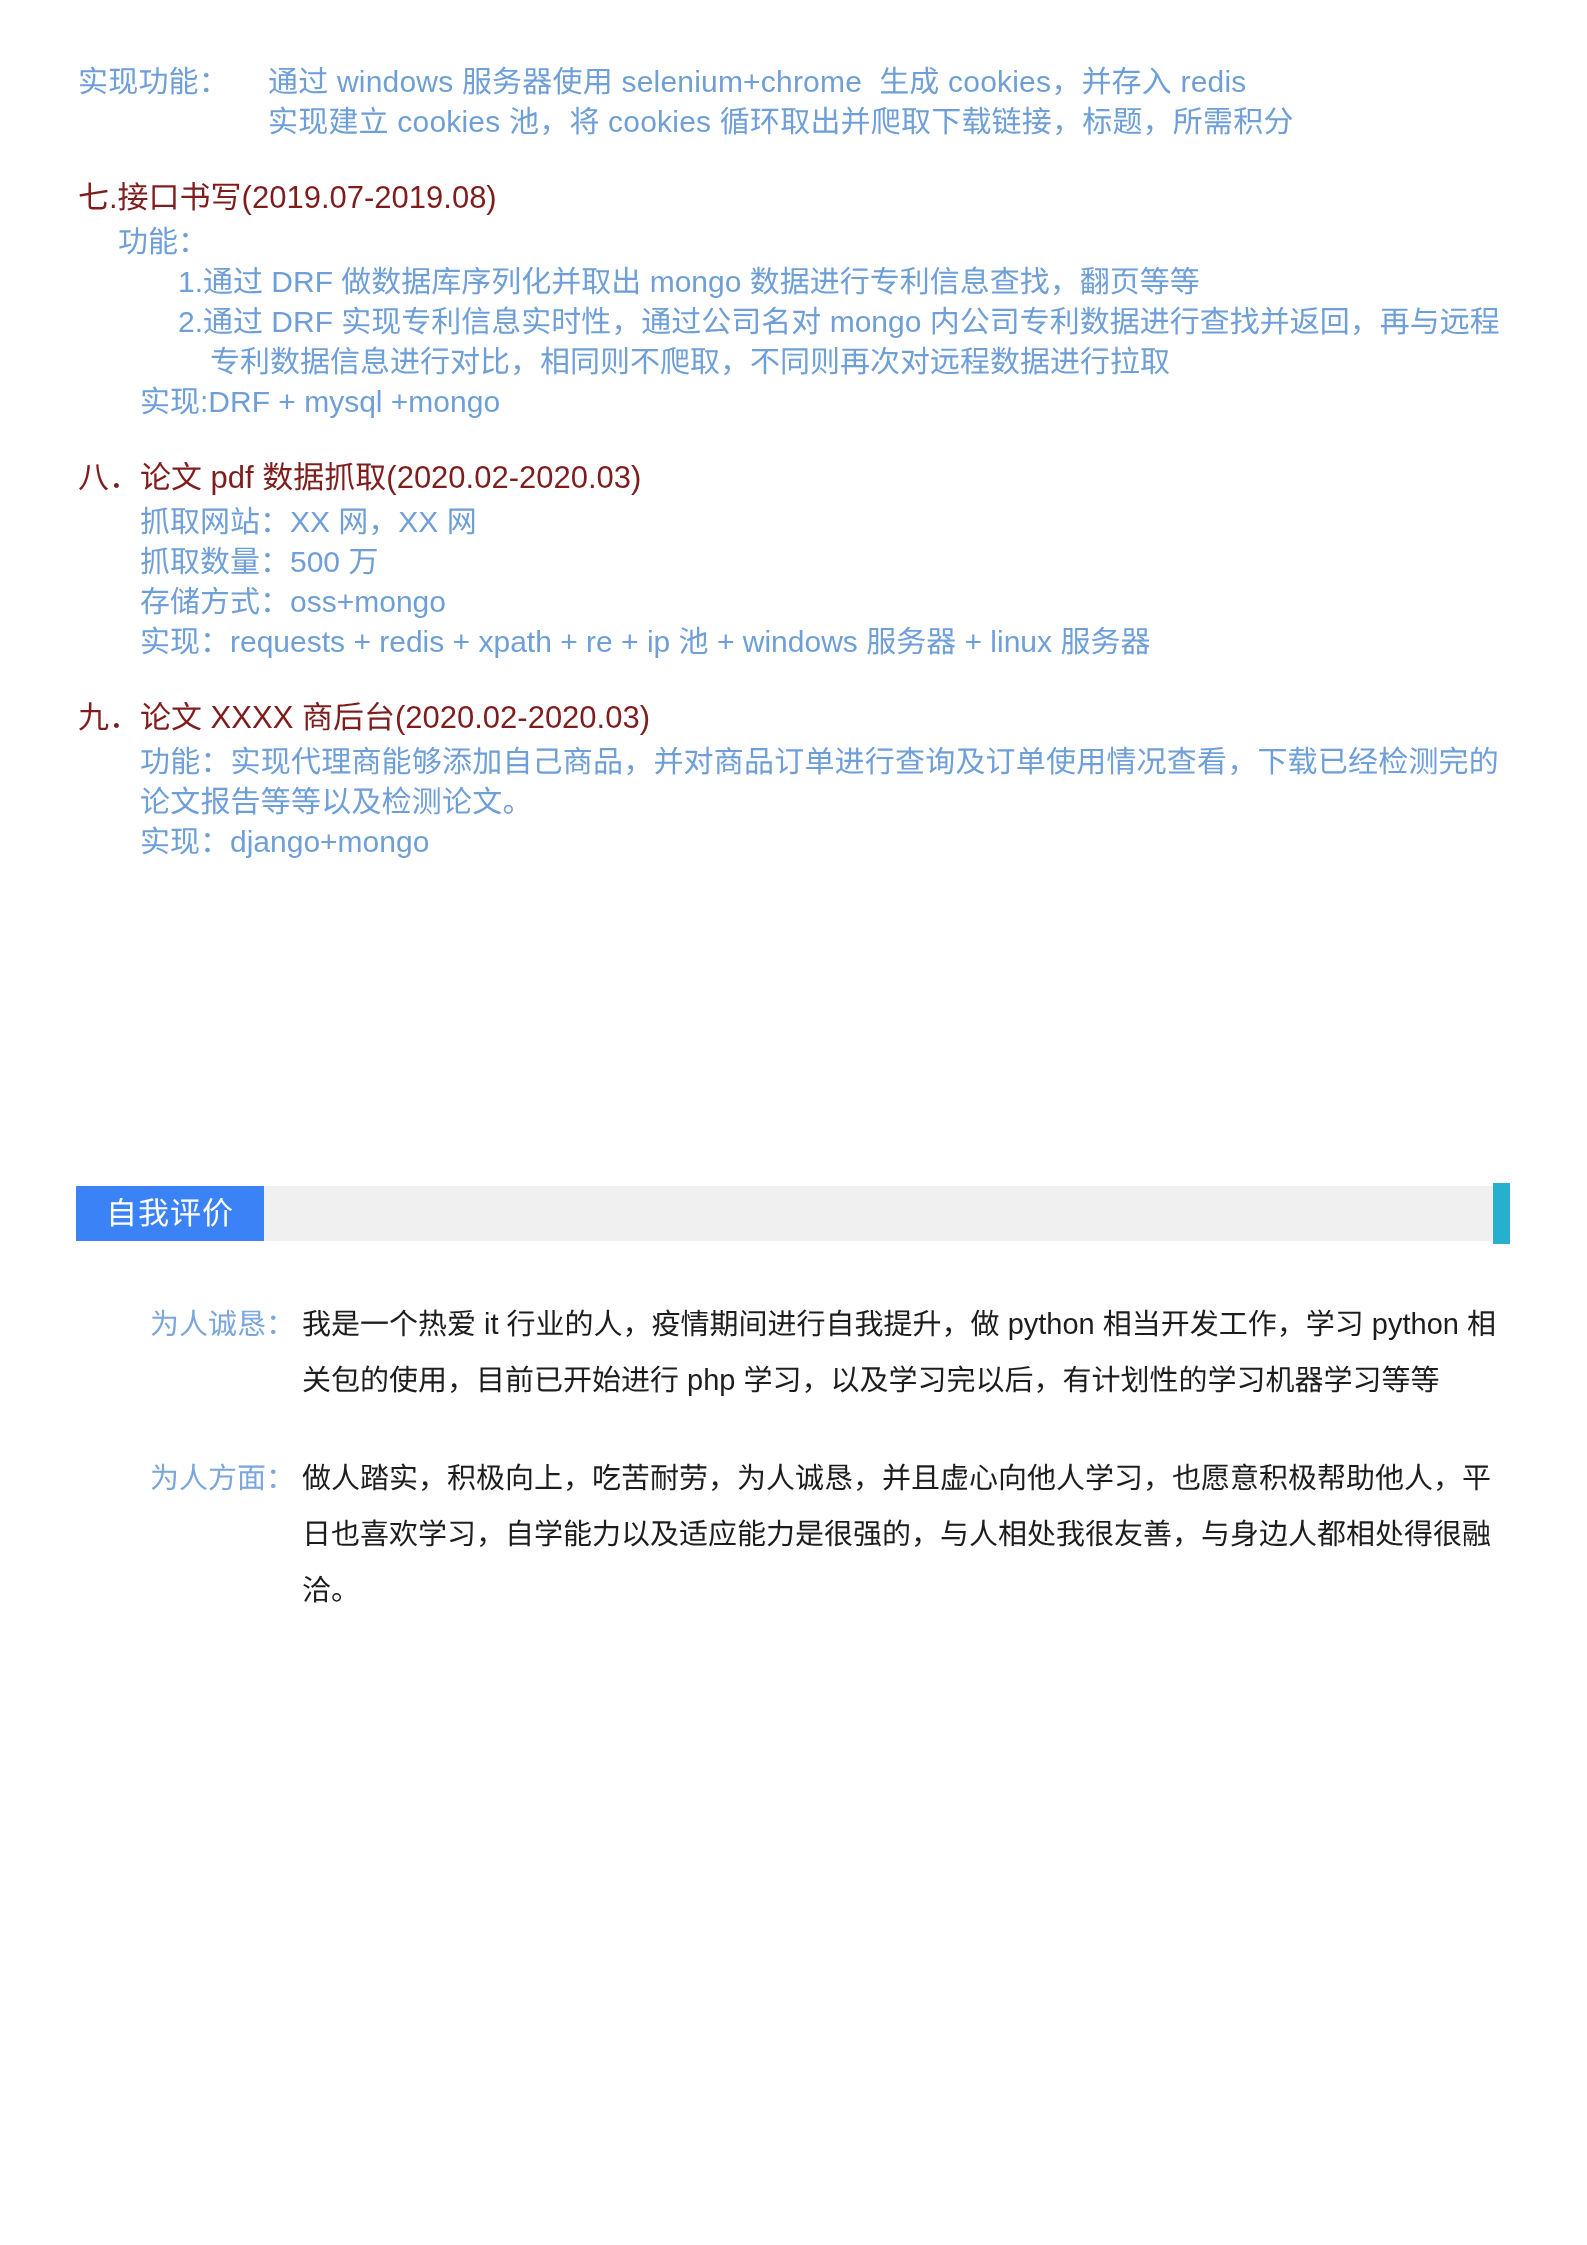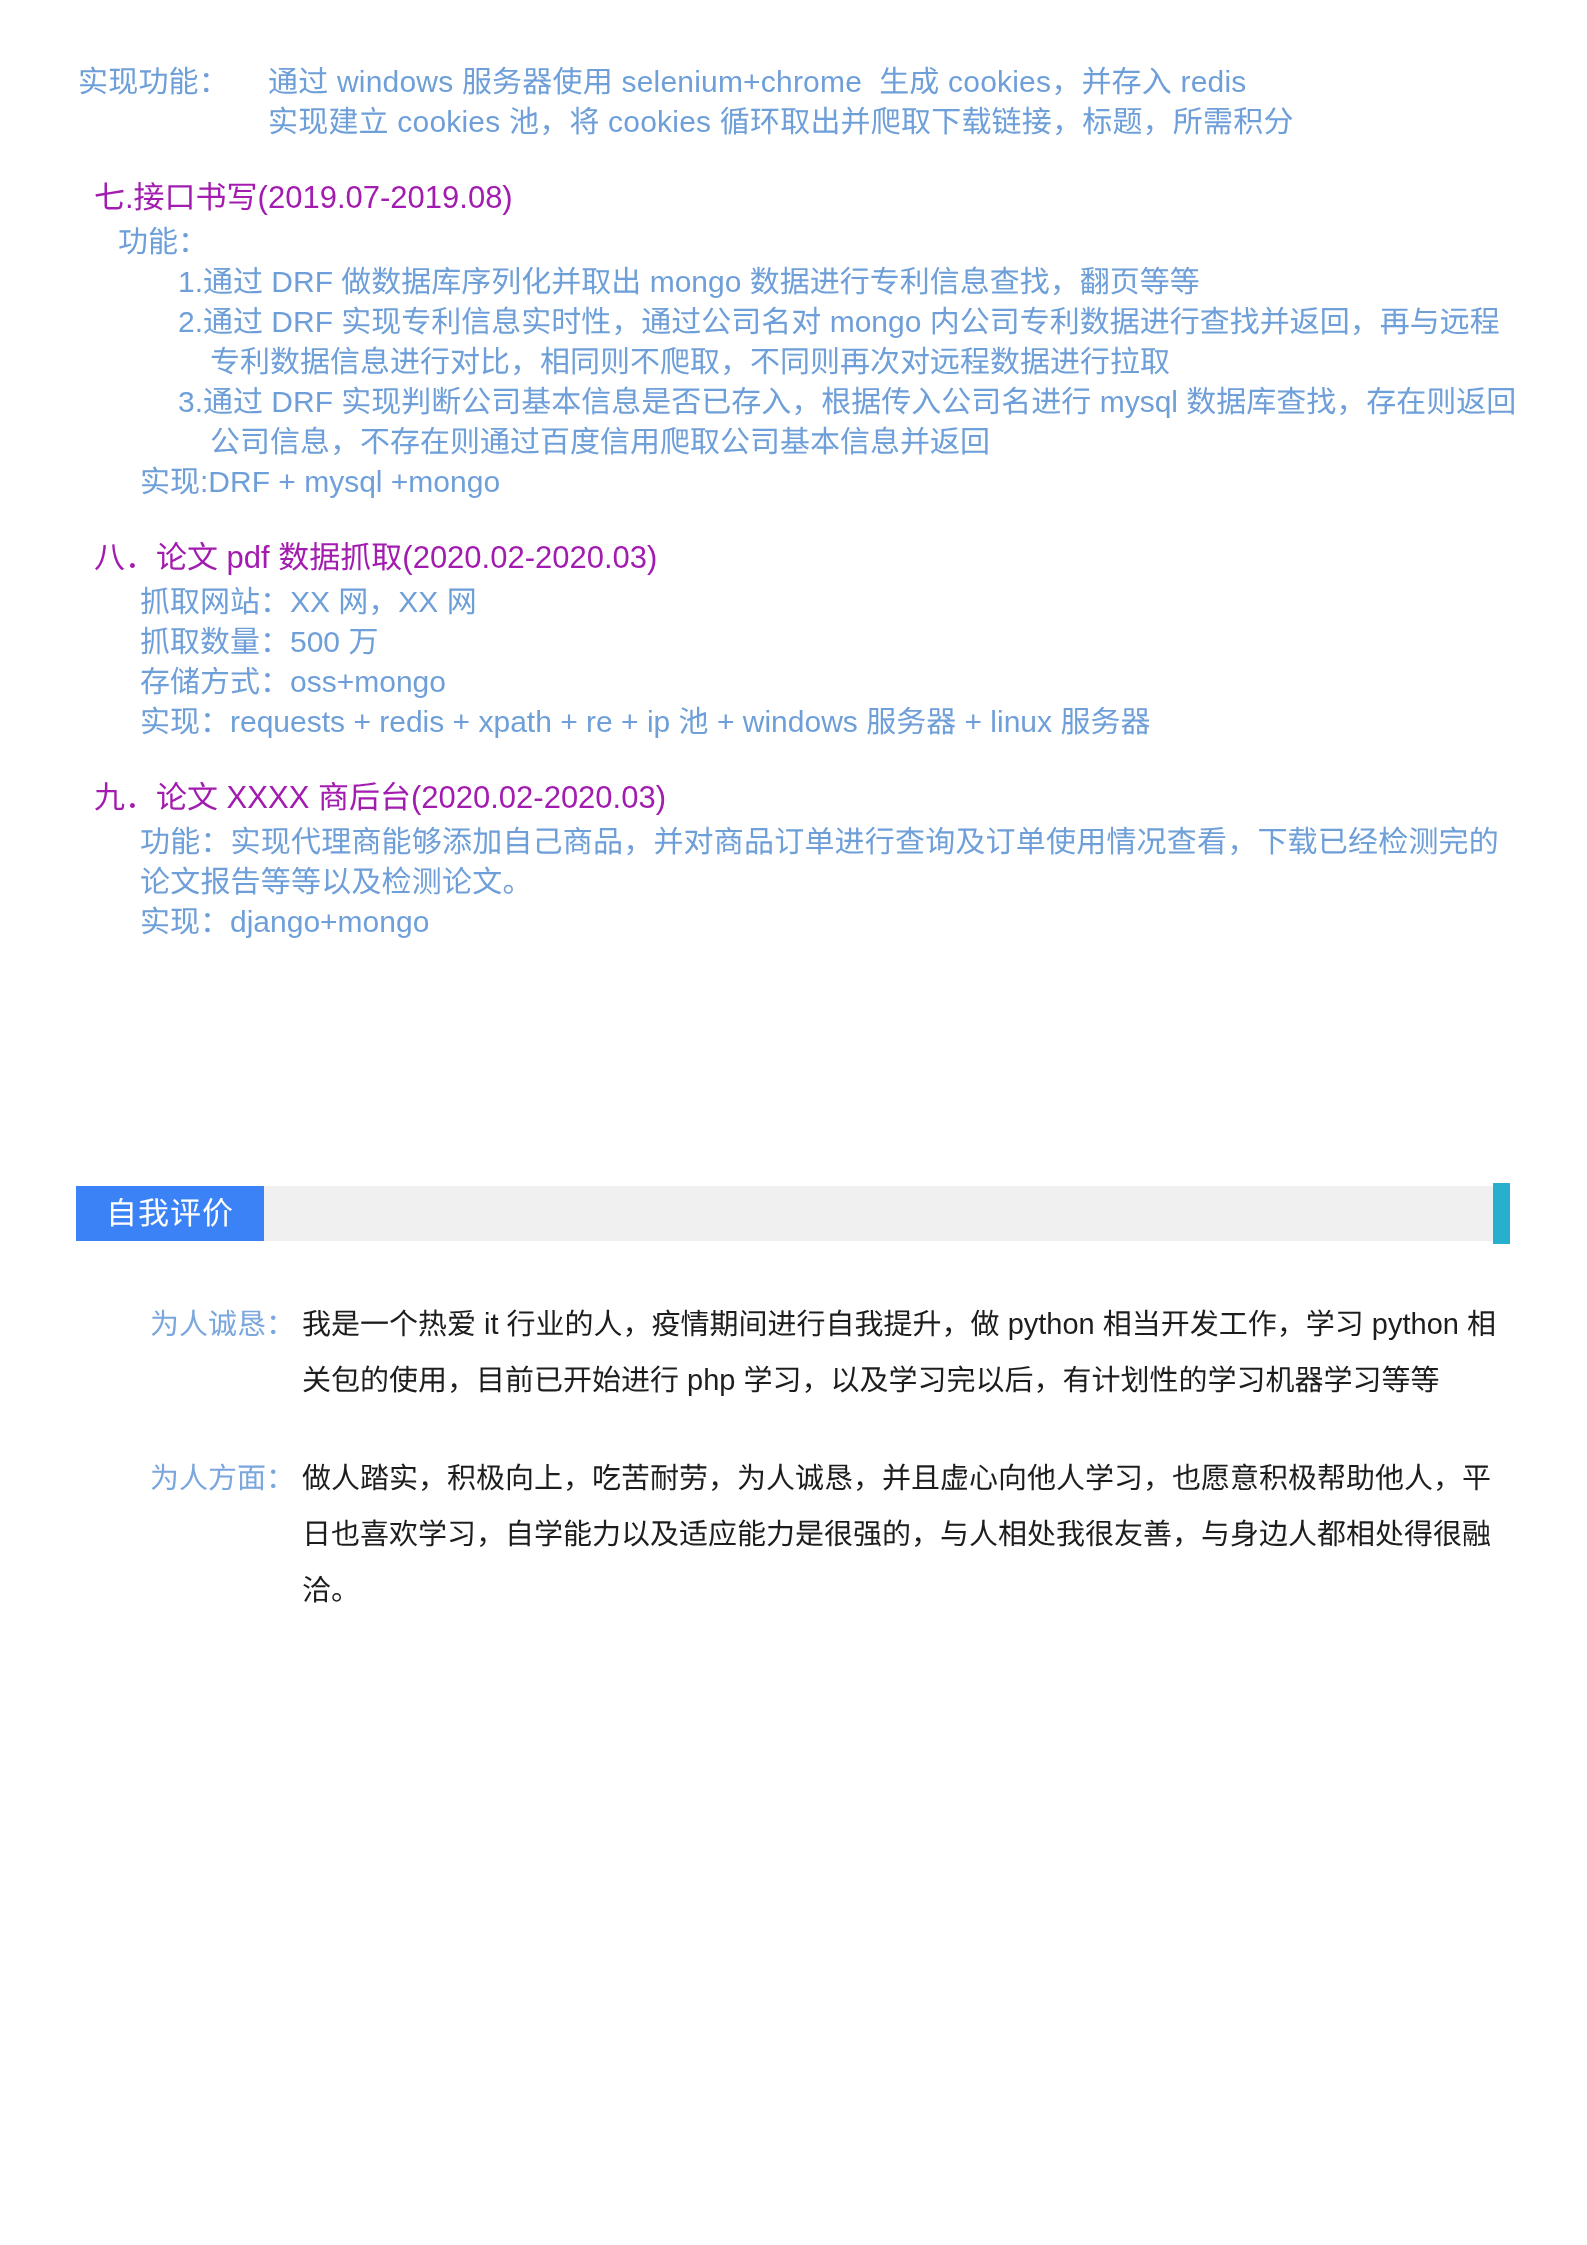--- a/index.html
+++ b/index.html
@@ -49,24 +49,23 @@
   }
   .hanging-label {
     display: inline-block;
     width: 190px;
     text-indent: 0;
   }
 
   .sec-head {
     font-size: 31px;
     line-height: 44px;
-    color: #a21caf;
+    color: #7f1d1d;
     margin-top: 34px;
     margin-bottom: 2px;
-    margin-left: 16px;
   }
 
   .func-label {
     font-size: 30px;
     line-height: 40px;
     color: #6f9fd8;
     margin-left: 40px;
   }
 
   ol.numlist {
@@ -180,21 +179,20 @@
       <div class="line blue hanging"><span class="hanging-label">实现功能：</span><span>通过 windows 服务器使用 selenium+chrome  生成 cookies，并存入 redis</span></div>
       <div class="line blue hanging"><span class="hanging-label"></span><span>实现建立 cookies 池，将 cookies 循环取出并爬取下载链接，标题，所需积分</span></div>
     </div>
 
     <div class="proj-block">
       <div class="sec-head">七.接口书写(2019.07-2019.08)</div>
       <div class="func-label">功能：</div>
       <ol class="numlist">
         <li><span class="num">1.</span><span>通过 DRF 做数据库序列化并取出 mongo 数据进行专利信息查找，翻页等等</span></li>
         <li><span class="num">2.</span><span>通过 DRF 实现专利信息实时性，通过公司名对 mongo 内公司专利数据进行查找并返回，再与远程专利数据信息进行对比，相同则不爬取，不同则再次对远程数据进行拉取</span></li>
-        <li><span class="num">3.</span><span>通过 DRF 实现判断公司基本信息是否已存入，根据传入公司名进行 mysql 数据库查找，存在则返回公司信息，不存在则通过百度信用爬取公司基本信息并返回</span></li>
       </ol>
       <div class="impl">实现:DRF + mysql +mongo</div>
     </div>
 
     <div class="proj-block">
       <div class="sec-head">八．论文 pdf 数据抓取(2020.02-2020.03)</div>
       <div class="kv"><span>抓取网站：</span><span>XX 网，XX 网</span></div>
       <div class="kv"><span>抓取数量：</span><span>500 万</span></div>
       <div class="kv"><span>存储方式：</span><span>oss+mongo</span></div>
       <div class="kv"><span>实现：</span><span>requests + redis + xpath + re + ip 池  + windows 服务器  + linux 服务器</span></div>

